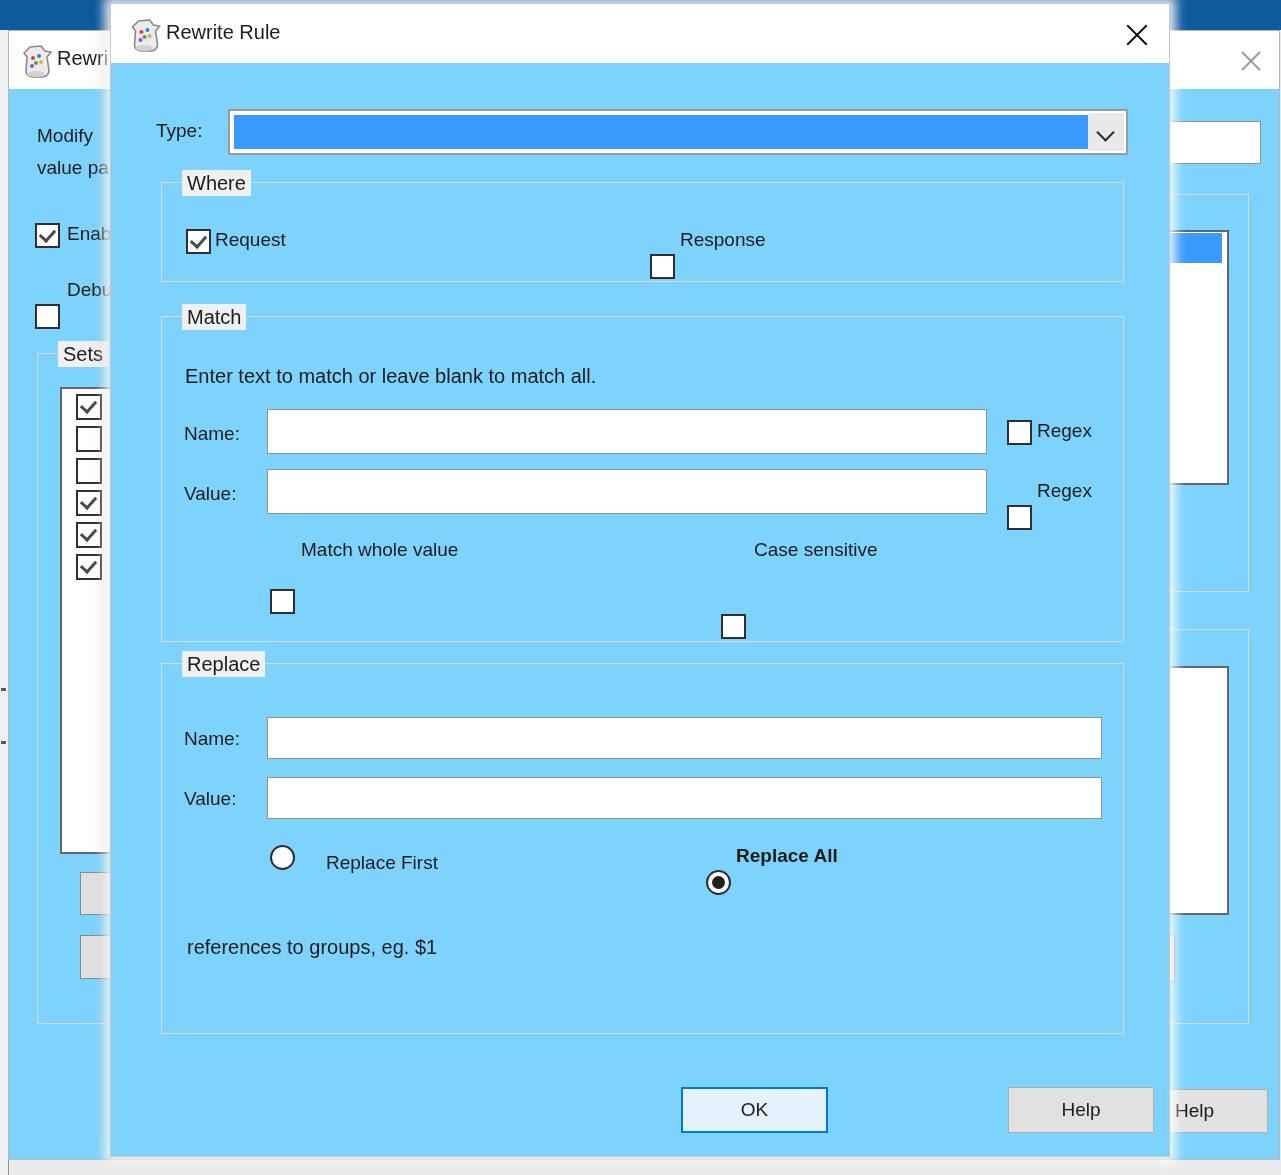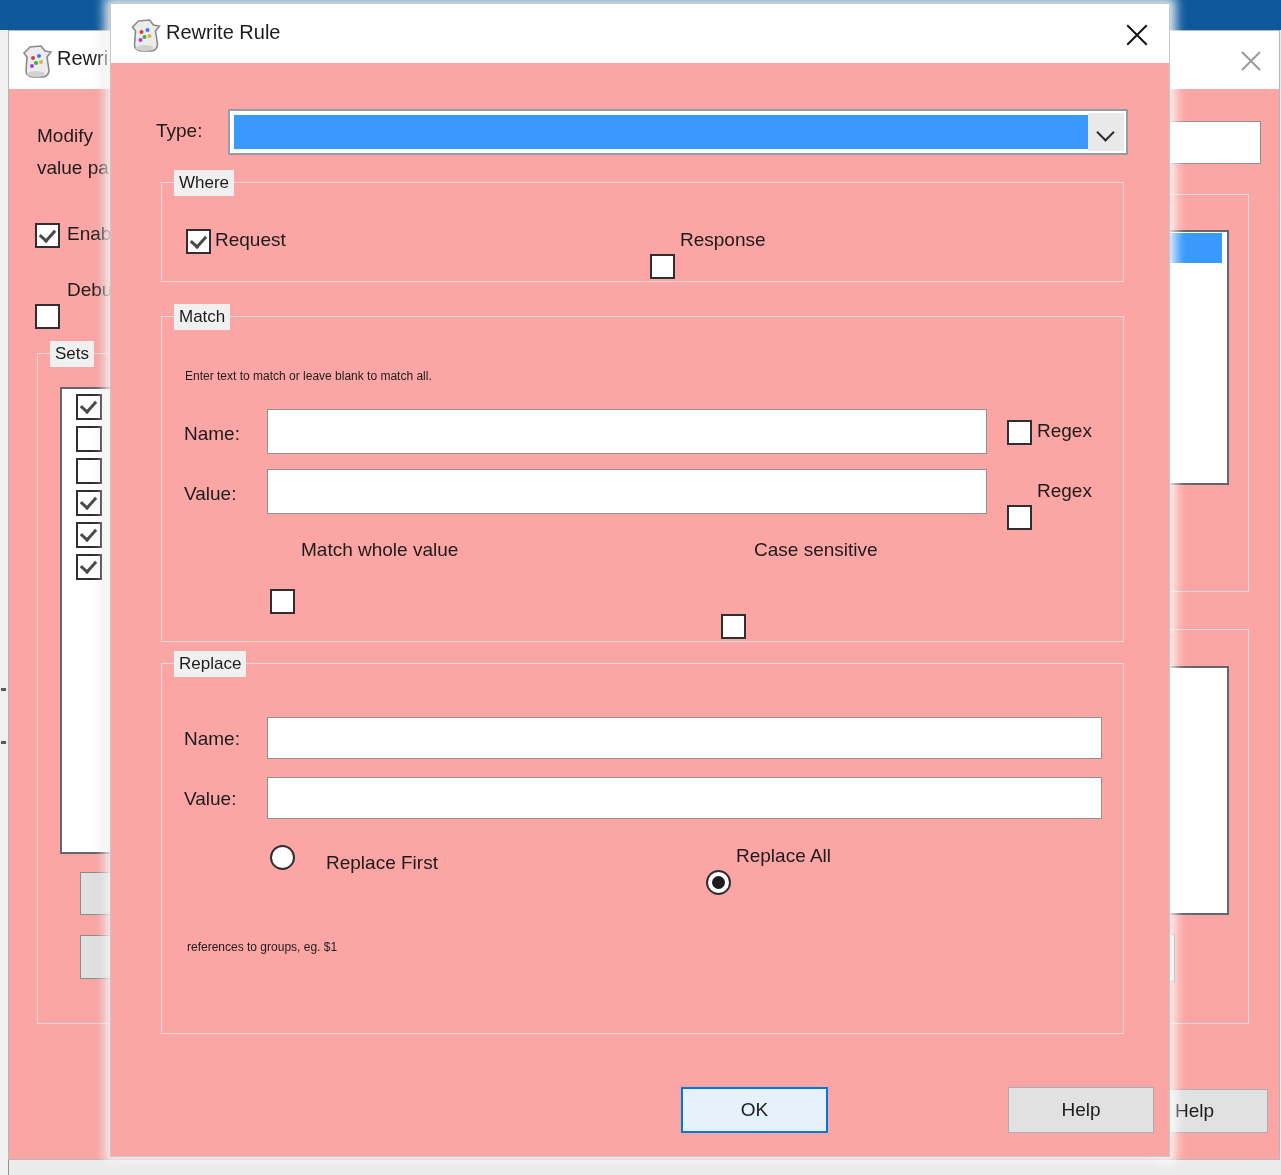--- a/index.html
+++ b/index.html
@@ -9,34 +9,34 @@
     font-family:"Liberation Sans", sans-serif;
     color:#1c1c1c;
   }
   .abs{position:absolute;}
   
   .topbar{left:0;top:0;width:1281px;height:30px;background:#0e599c;}
   
   .left-strip{left:0;top:30px;width:8px;height:1145px;background:#f0f0f0;border-right:1px solid #8f8f8f;}
   .strip-tick{left:1px;width:5px;height:3px;background:#5a5a5a;}
   
-  .dialog{background:#fca5a5;}
+  .dialog{background:#7dd3fc;}
   .bg-dialog{left:8px;top:30px;width:1272px;height:1130px;border:1px solid #b6b6b6;box-sizing:border-box;}
   .main-dialog{
     left:110px;top:3px;width:1060px;height:1154px;z-index:5;
     border:1px solid #c6c6c6;box-sizing:border-box;
     box-shadow:0 0 10px 6px rgba(255,255,255,0.85), -8px 4px 14px -4px rgba(0,0,0,0.18);
   }
   .titlebar{left:0;top:0;right:0;background:#ffffff;}
   .title-text{font-size:20px;white-space:nowrap;}
   .lbl{font-size:19px;white-space:nowrap;line-height:26px;}
-  .hint{font-size:12px;white-space:nowrap;line-height:26px;}
+  .hint{font-size:20px;white-space:nowrap;line-height:26px;}
   
   .group{border:1px solid #d9d9d9;box-sizing:border-box;}
-  .legend{position:absolute;top:-13px;left:12px;background:#f0f0f0;padding:0 5px;font-size:17px;line-height:26px;}
+  .legend{position:absolute;top:-13px;left:20px;background:#f0f0f0;padding:0 5px;font-size:20px;line-height:26px;}
   
   .cb{display:block;width:21px;height:21px;border:2px solid #2f2f2f;background:#fff;position:relative;box-sizing:content-box;}
   .cb.on::after{
     content:"";position:absolute;left:3px;top:4px;width:12px;height:7px;
     border-left:3px solid #4a4a4a;border-bottom:3px solid #4a4a4a;transform:rotate(-48deg);
   }
   .radio{display:block;width:21px;height:21px;border:2px solid #2f2f2f;border-radius:50%;background:#fff;position:relative;}
   .radio.on::after{
     content:"";position:absolute;left:4px;top:4px;width:13px;height:13px;border-radius:50%;background:#1e1e1e;
   }
@@ -201,20 +201,20 @@
 
     <div class="abs lbl" style="left:22px;top:62px;">Name:</div>
     <input class="tinput" style="left: 105px; top: 53px; width: 835px; height: 42px;" value="">
 
     <div class="abs lbl" style="left:22px;top:122px;">Value:</div>
     <input class="tinput" style="left: 105px; top: 113px; width: 835px; height: 42px;" value="">
 
     <span class="abs radio" style="left:108px;top:181px;"></span>
     <div class="abs lbl" style="left:139px;top:186px;margin-left:25px;">Replace First</div>
     <span class="abs radio on" style="left:544px;top:181px;"></span>
-    <div class="abs lbl" style="left:574px;top:179px;">Replace All</div>
+    <div class="abs lbl" style="left:574px;top:179px;font-weight:bold;">Replace All</div>
 
     <div class="abs hint" style="left:25px;top:270px;">references to groups, eg. $1</div>
   </div>
 
   <div class="btn btn-default" style="left:570px;top:1083px;width:147px;height:46px;">OK</div>
   <div class="btn" style="left:897px;top:1083px;width:146px;height:46px;">Help</div>
 </div>
 
 </body></html>

